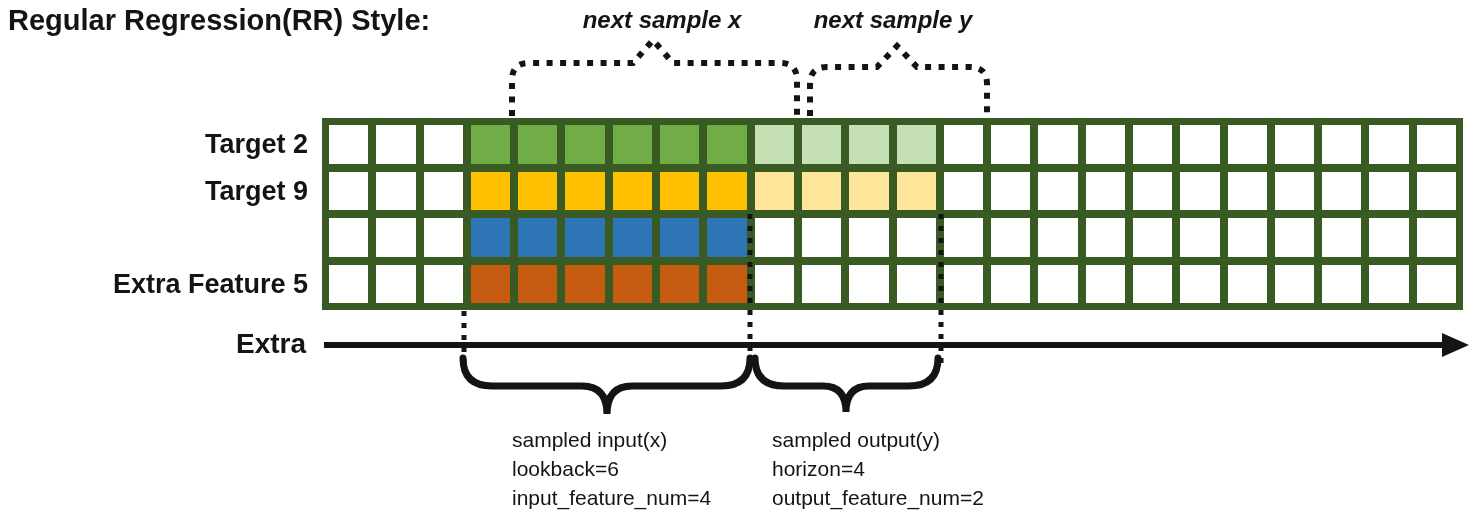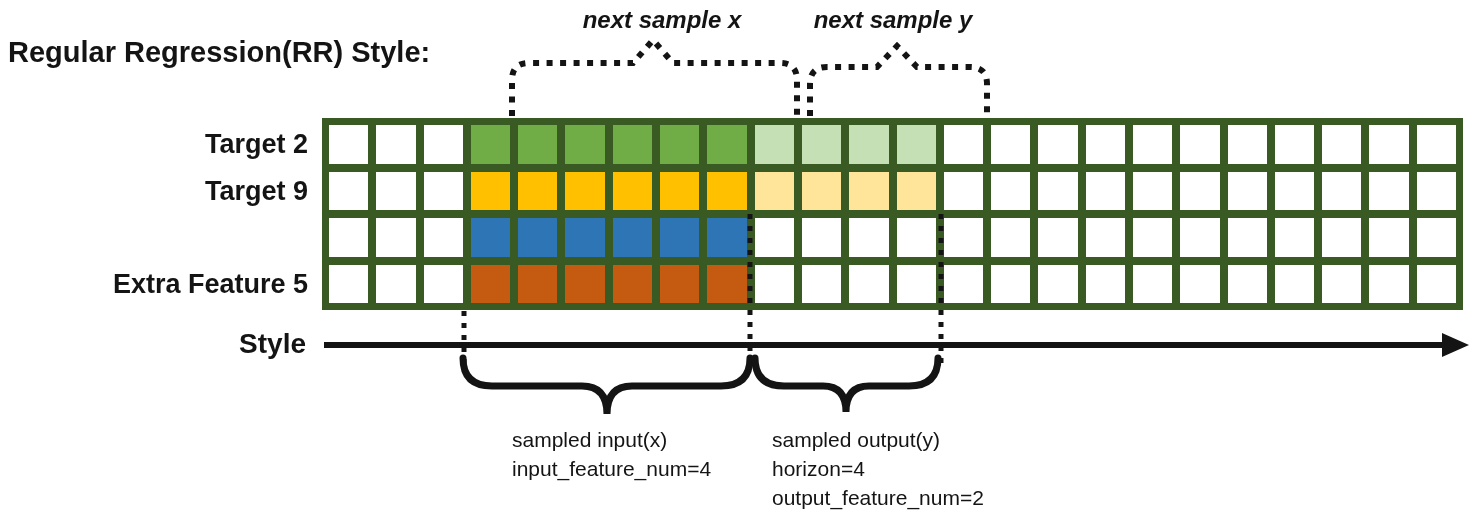--- a/index.html
+++ b/index.html
@@ -1,21 +1,21 @@
 <!DOCTYPE html>
 <html><head>
 <meta charset="utf-8">
 <style>
   html,body{margin:0;padding:0;background:#ffffff;}
   .canvas{
     position:relative;width:1476px;height:516px;background:#ffffff;overflow:hidden;
     font-family:"Liberation Sans","DejaVu Sans",sans-serif;color:#141414;
   }
   .title{
-    position:absolute;left:8px;top:4px;font-size:29px;font-weight:bold;letter-spacing:0;margin-top:32px;
+    position:absolute;left:8px;top:4px;font-size:29px;font-weight:bold;letter-spacing:0;
   }
   .next-label{
     position:absolute;top:6px;width:260px;text-align:center;
     font-size:24px;font-style:italic;font-weight:600;
   }
   .next-label.x{left:532px;}
   .next-label.y{left:763px;}
   .grid{
     position:absolute;left:322px;top:118px;width:1141px;height:192px;
     box-sizing:border-box;padding:7px;display:grid;
@@ -159,24 +159,25 @@
     <path d="M 750 214 L 750 364" fill="none" stroke="currentColor" stroke-width="5" stroke-dasharray="5 7"></path>
     <path d="M 941 214 L 941 364" fill="none" stroke="currentColor" stroke-width="5" stroke-dasharray="5 7"></path>
 
     <path d="M 324 345 L 1444 345" fill="none" stroke="currentColor" stroke-width="6"></path>
     <polygon points="1442,333 1469,345 1442,357" fill="currentColor"></polygon>
 
     <path d="M 463 358 Q 463 386 492 386 L 582 386 Q 607 386 607 414 Q 607 386 632 386 L 721 386 Q 750 386 750 358" fill="none" stroke="currentColor" stroke-width="7" stroke-linecap="round"></path>
     <path d="M 755 358 Q 755 386 784 386 L 823 386 Q 846 386 846 412 Q 846 386 869 386 L 909 386 Q 938 386 938 358" fill="none" stroke="currentColor" stroke-width="7" stroke-linecap="round"></path>
   </svg>
 
-  <div class="time-label">Style</div>
+  <div class="time-label">Extra</div>
 
   <div class="anno left">
     <div>sampled input(x)</div>
+    <div>lookback=6</div>
     <div>input_feature_num=4</div>
   </div>
 
   <div class="anno right">
     <div>sampled output(y)</div>
     <div>horizon=4</div>
     <div>output_feature_num=2</div>
   </div>
 
 </div>

